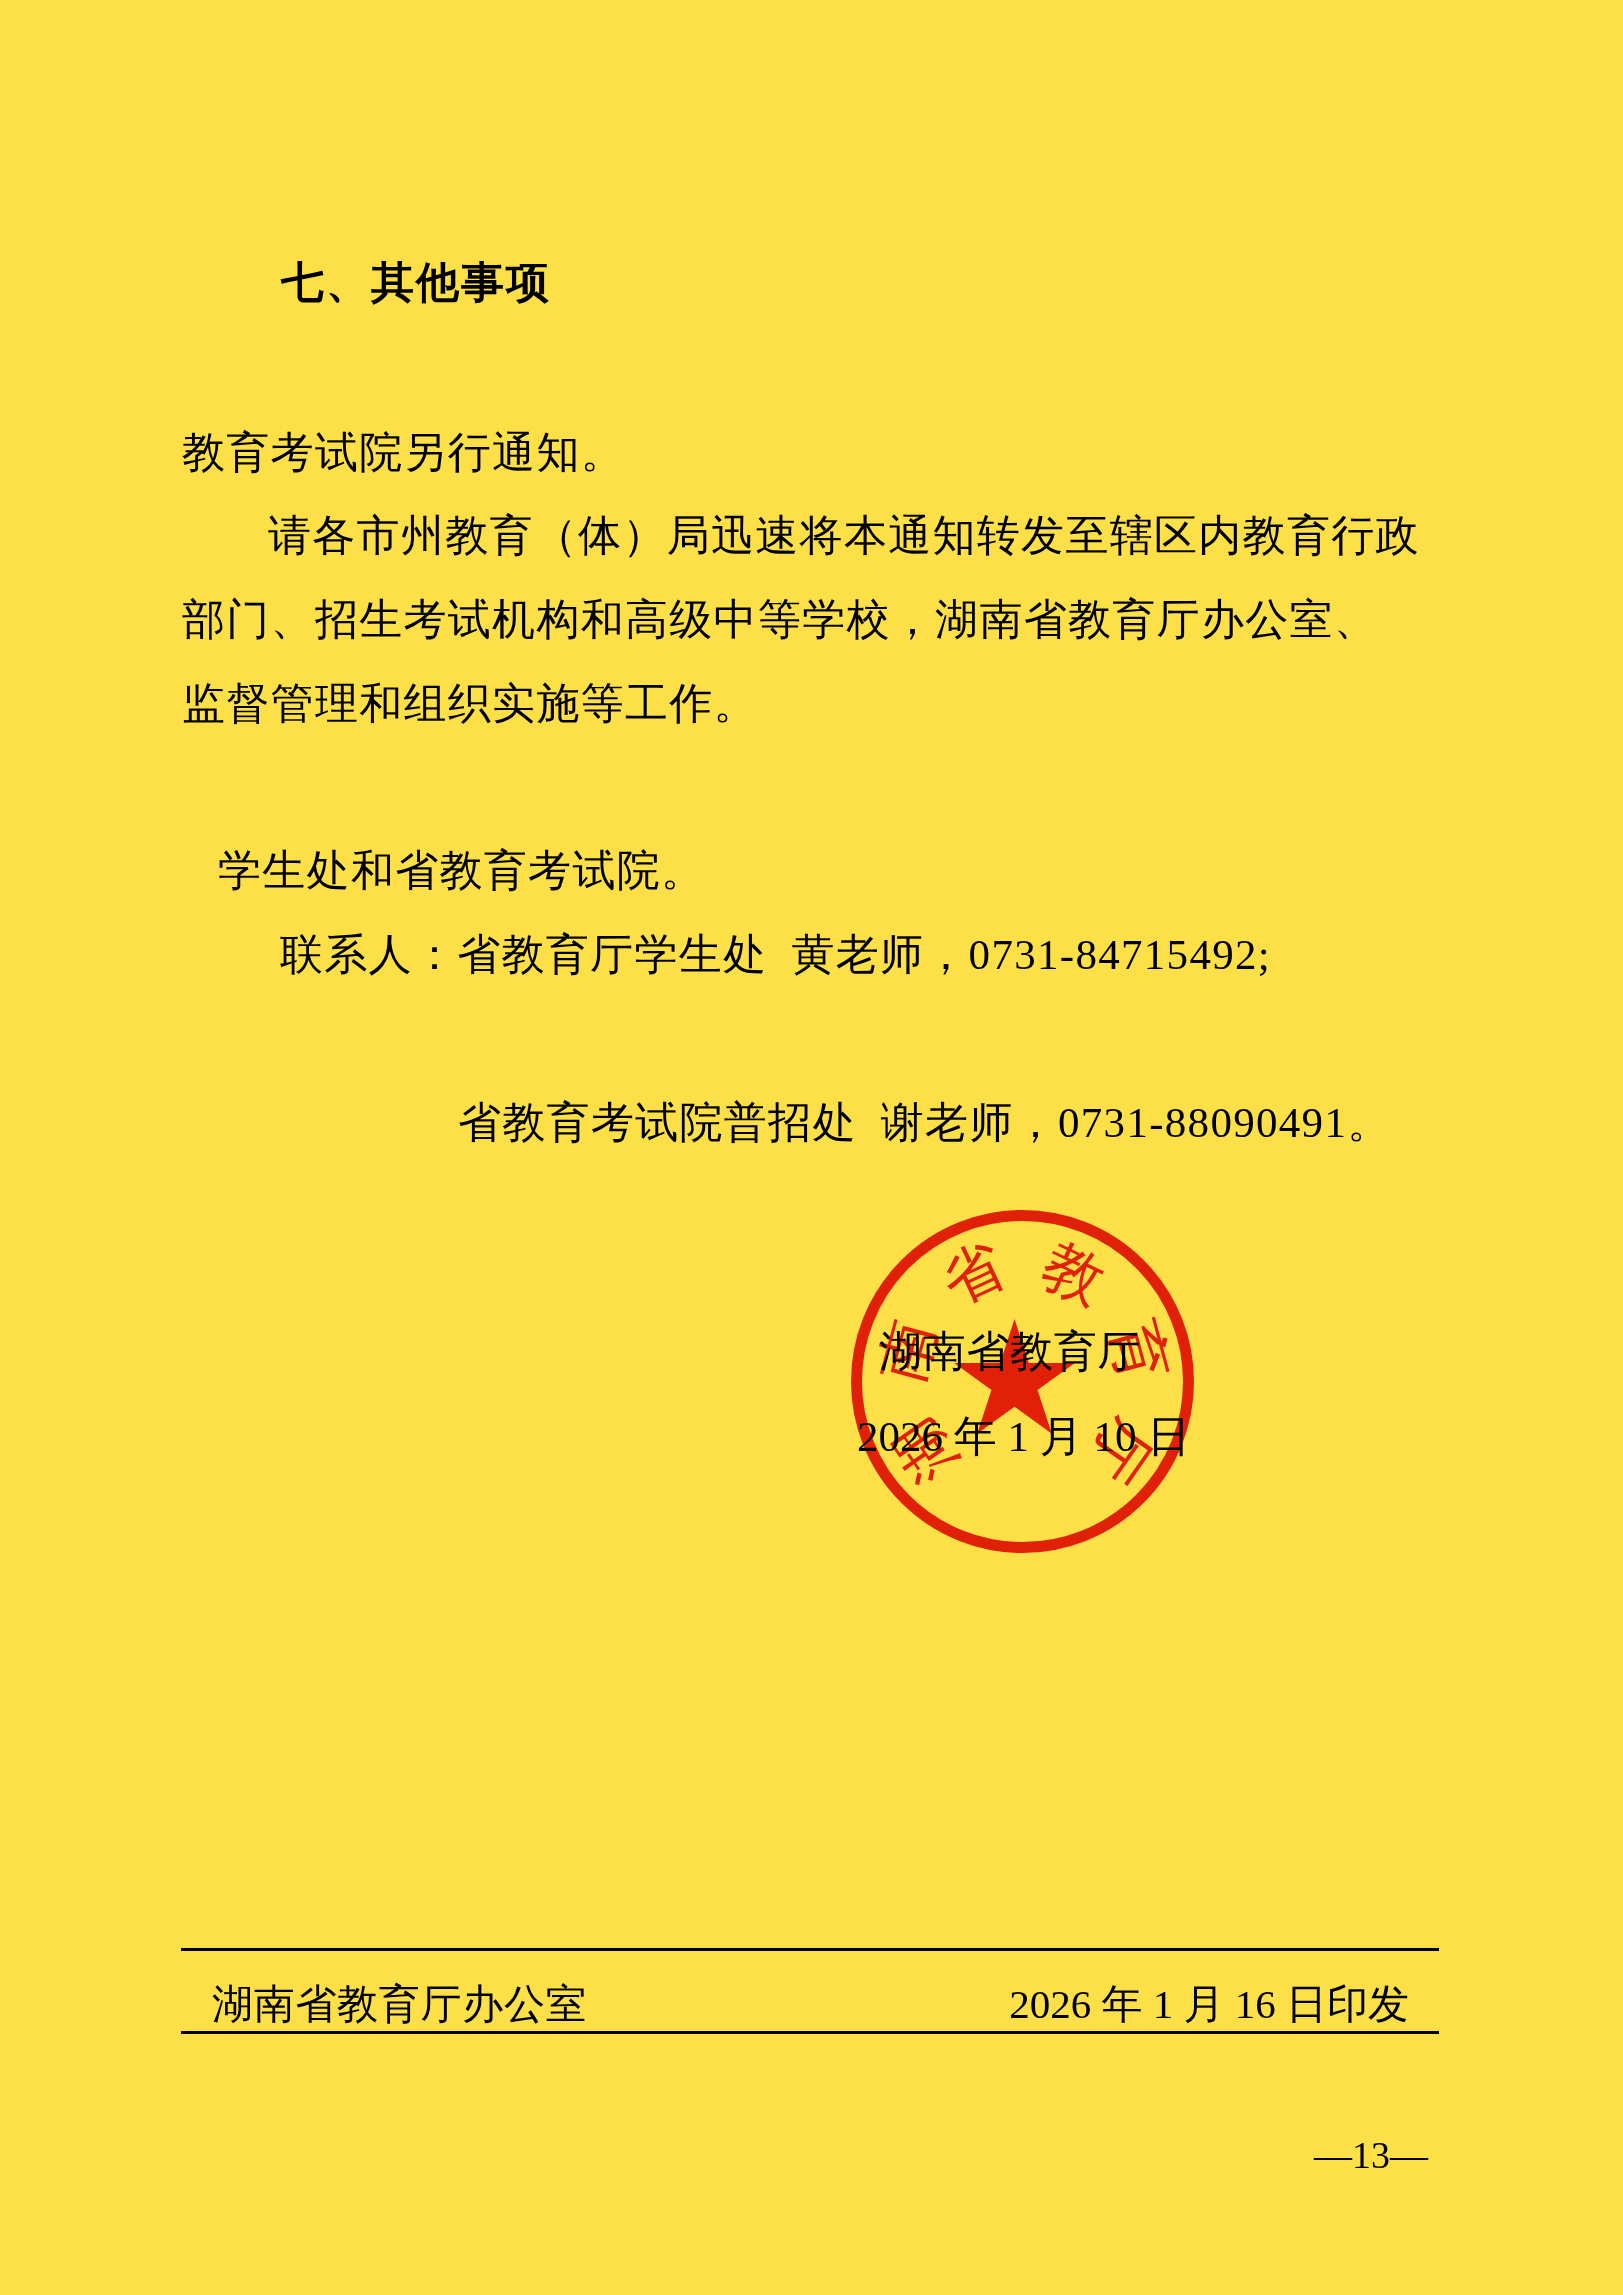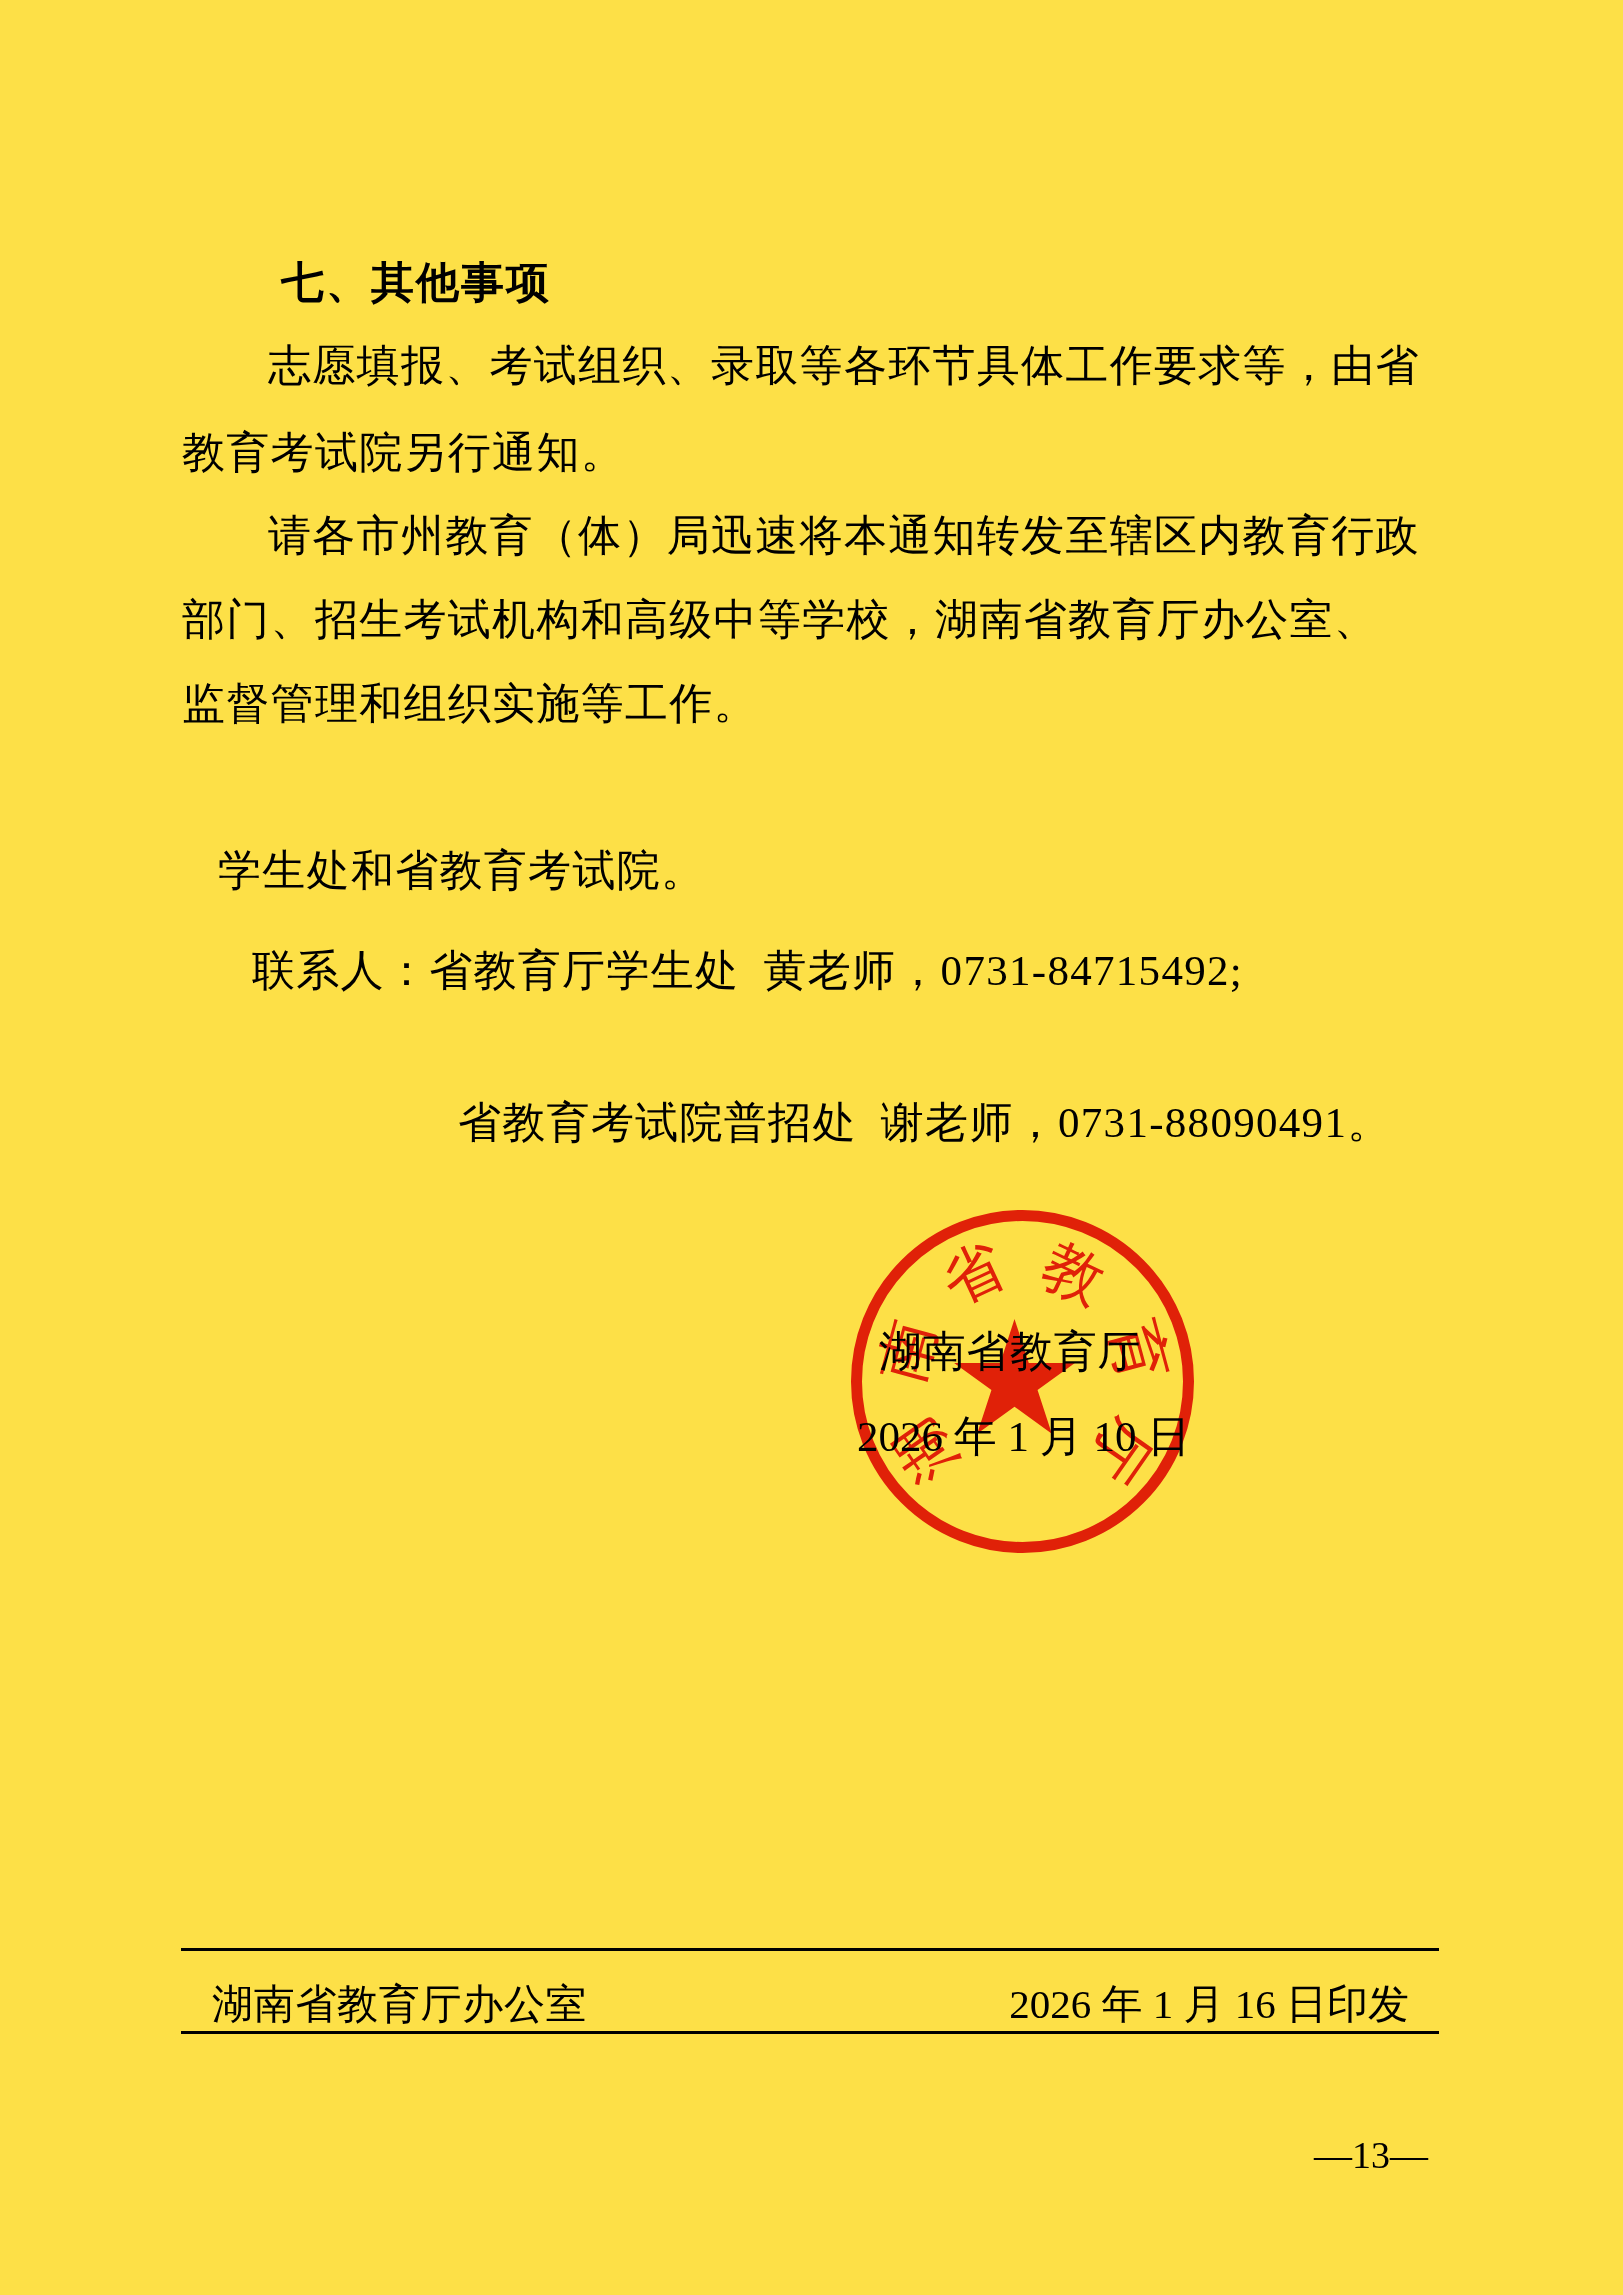--- a/index.html
+++ b/index.html
@@ -18,21 +18,21 @@
     font-weight:bold; font-size:43px; line-height:43px; letter-spacing:2px;
   }
   .bodyline { font-size:43px; line-height:43px; letter-spacing:1.3px; }
   .bl0 { left:268px; top:344px; }
   .bl1 { left:182px; top:431px; }
   .bl2 { left:268px; top:514px; }
   .bl3 { left:182px; top:598px; }
   .bl4 { left:182px; top:682px; }
   .bl5 { left:268px; top:766px; }
   .bl6 { left:182px; top:849px;margin-left:36px; }
-  .bl7 { left:252px; top:933px;margin-top:16px; }
+  .bl7 { left:280px; top:933px; }
   .bl8 { left:458px; top:1017px; }
   .bl9 { left:458px; top:1101px; }
   .sig-org  { left:879px; top:1330px; font-size:43px; line-height:43px; letter-spacing:0.7px; }
   .sig-date { left:857px; top:1415px; font-size:43px; line-height:43px; }
   .public-note { left:288px; top:1573px; font-size:43px; line-height:43px; letter-spacing:1.3px; }
 
   .seal {
     position:absolute; left:851px; top:1210px; width:343px; height:343px;
     mix-blend-mode:multiply;
   }
@@ -61,21 +61,20 @@
   .footer-right { right:214px; top:1984px; font-size:41px; line-height:41px; }
   .page-num { left:1314px; top:2136px; font-size:38px; line-height:38px; }
 </style>
 </head>
 <body>
 
 <div class="page">
 
   <div class="abs heading">七、其他事项</div>
 
-  <div class="abs bodyline bl0">志愿填报、考试组织、录取等各环节具体工作要求等，由省</div>
   <div class="abs bodyline bl1">教育考试院另行通知。</div>
   <div class="abs bodyline bl2">请各市州教育（体）局迅速将本通知转发至辖区内教育行政</div>
   <div class="abs bodyline bl3">部门、招生考试机构和高级中等学校，湖南省教育厅办公室、</div>
   <div class="abs bodyline bl4">监督管理和组织实施等工作。</div>
   <div class="abs bodyline bl6">学生处和省教育考试院。</div>
   <div class="abs bodyline bl7">联系人：省教育厅学生处  黄老师，0731-84715492;</div>
   <div class="abs bodyline bl9">省教育考试院普招处  谢老师，0731-88090491。</div>
 
   <div class="abs sig-org">湖南省教育厅</div>
   <div class="abs sig-date">2026 年 1 月 10 日</div>

